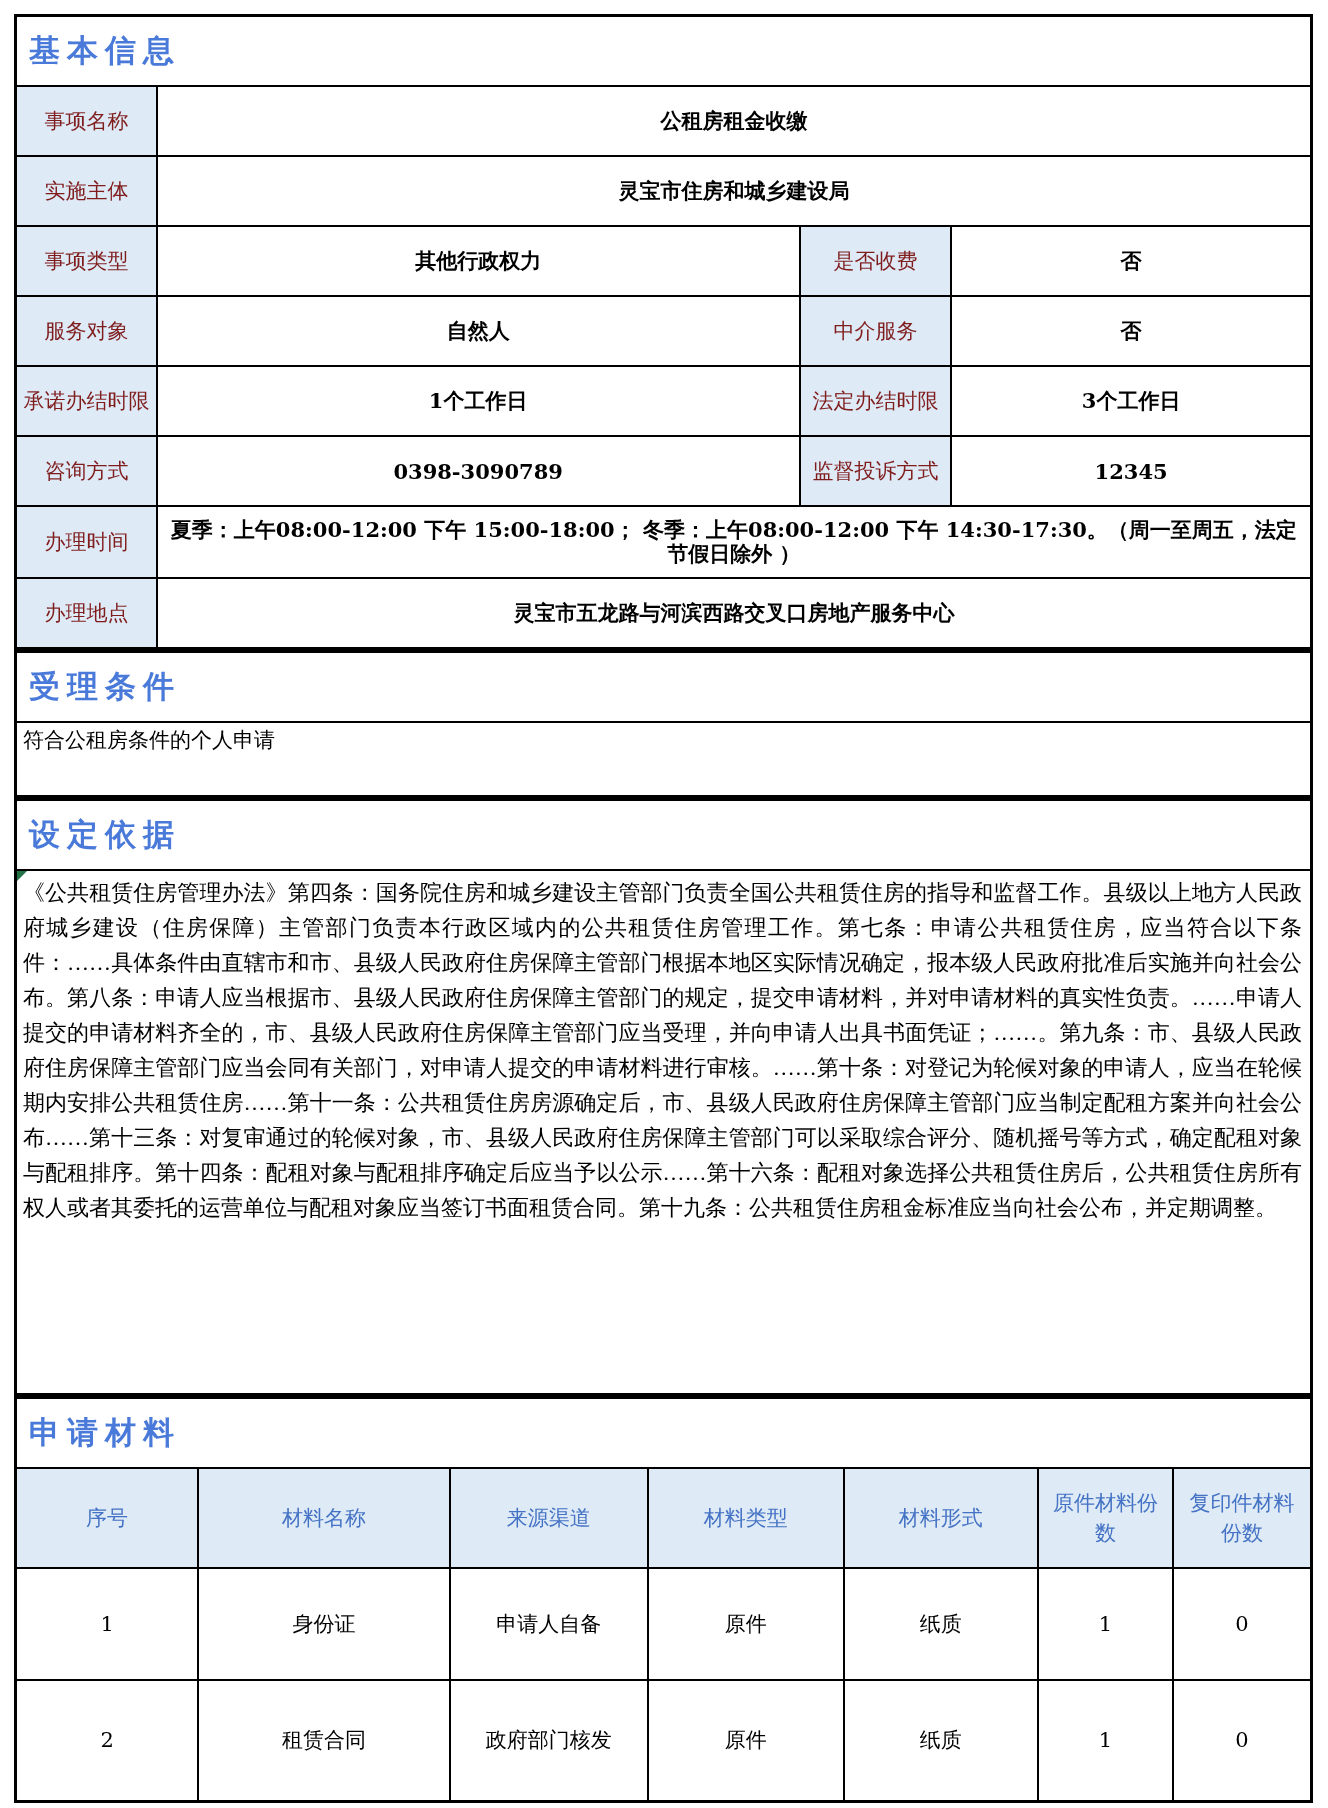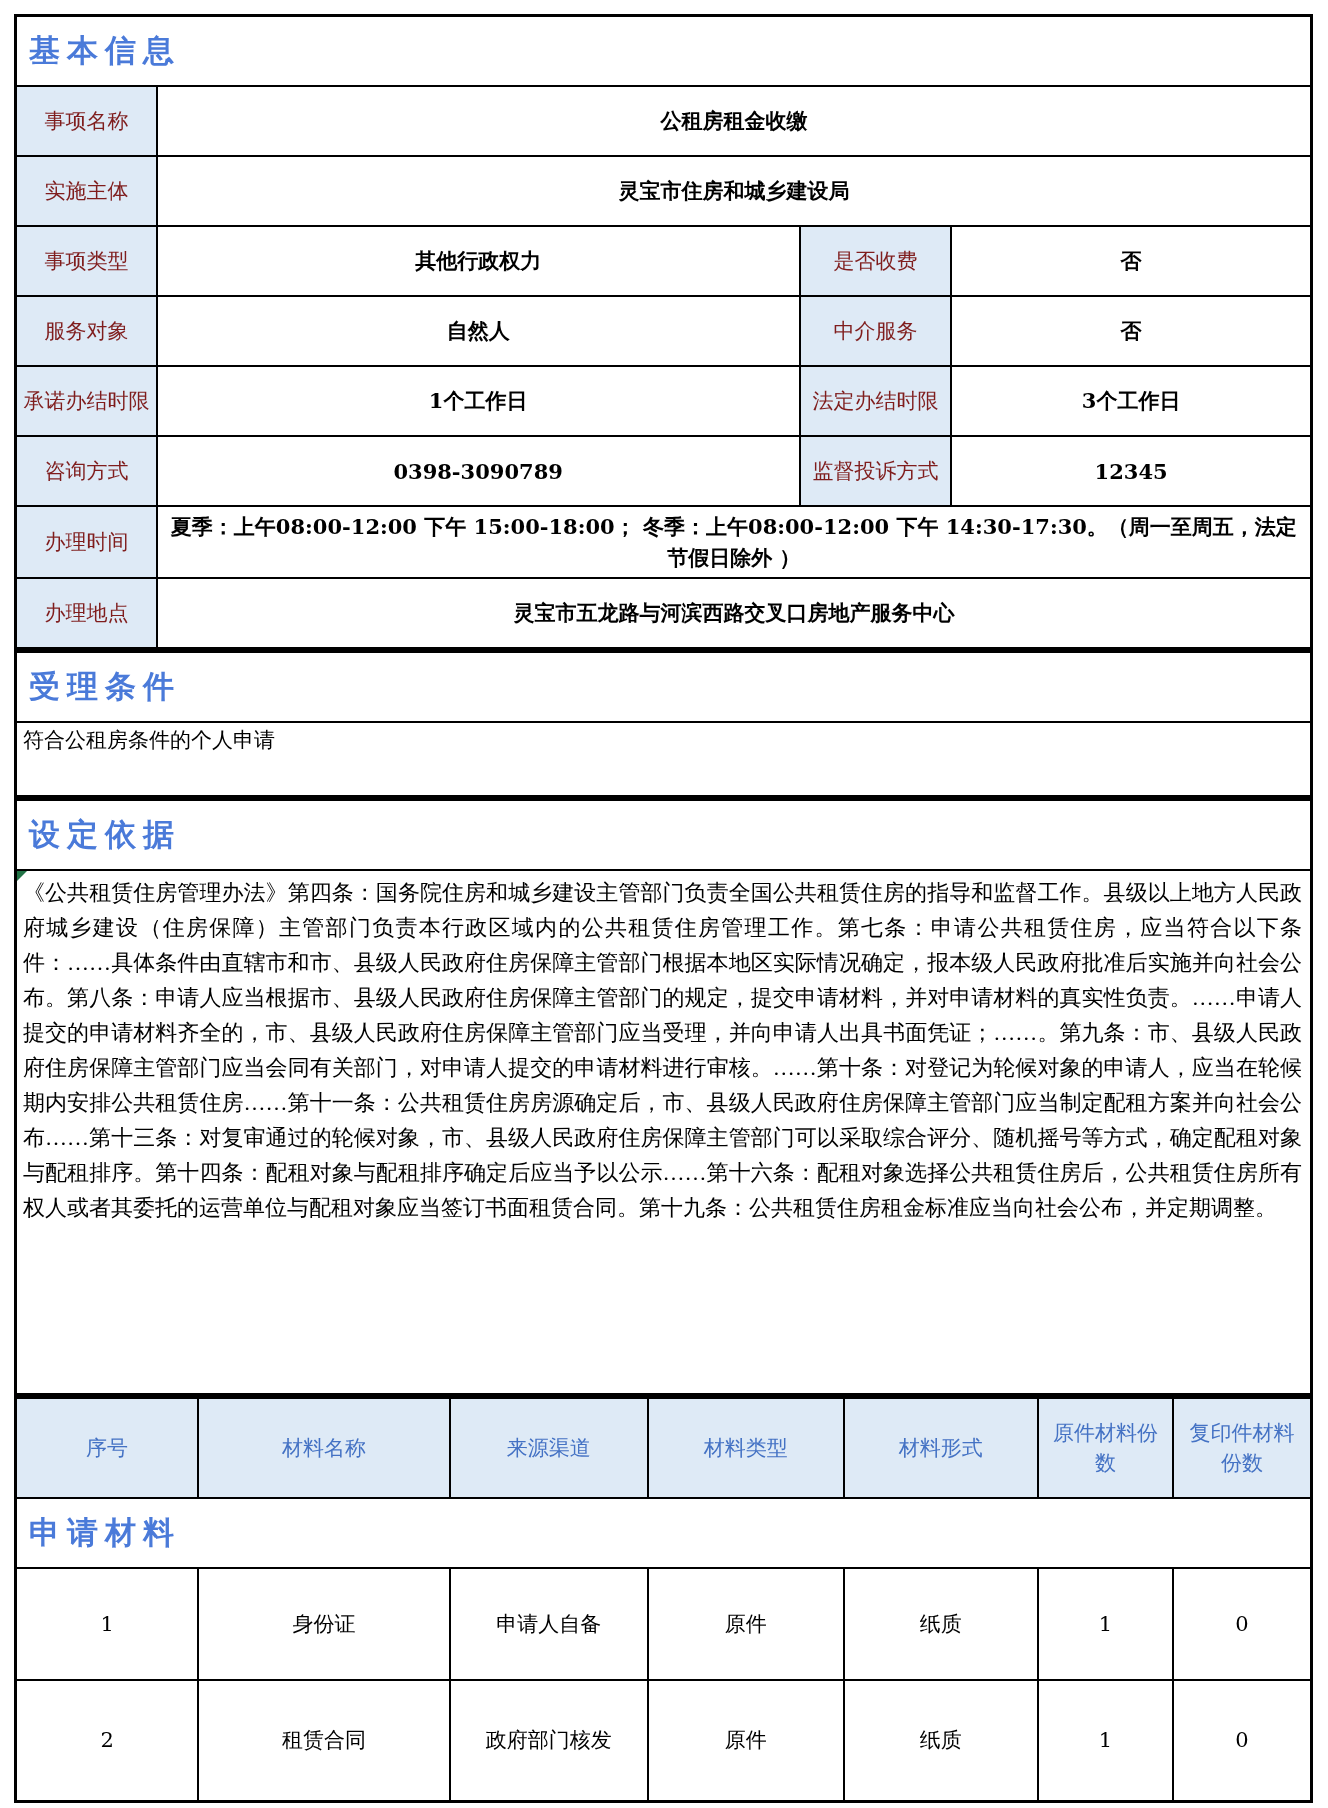--- a/index.html
+++ b/index.html
@@ -38,21 +38,21 @@
     background:#fff;
     text-align:center;
     vertical-align:middle;
     font-size:21px;
     font-family:"DejaVu Serif","Liberation Serif",serif;
     font-weight:bold;
   }
   .row-h{height:70px;}
   .row-time{height:72px;}
   .row-place{height:70px;}
-  .time-cell{line-height:31px;padding:2px 4px;}
+  .time-cell{line-height:24px;padding:2px 4px;}
   .free-text-cell{
     vertical-align:top;text-align:left;
     font-size:21px;
     font-family:Liberation Serif, serif;
     padding:3px 6px;
   }
   .acceptance-cell{height:66px;}
   .basis-cell{height:514px;position:relative;text-align:justify;line-height:35px;font-size:22px;padding:4px 8px 4px 6px;}
   .corner-marker{
     position:absolute;top:0;left:0;width:0;height:0;
@@ -169,32 +169,32 @@
       <col style="width:14.1%">
         <col style="width:19.4%">
         <col style="width:15.3%">
         <col style="width:15.1%">
         <col style="width:15.0%">
         <col style="width:10.4%">
         <col style="width:10.7%">
     </colgroup>
     <tbody>
         <tr>
+      <td class="section-title-cell" colspan="7">
+        <span class="section-title">申请材料</span>
+      </td>
+    </tr>
+    <tr>
       <td class="mat-head-cell">序号</td>
       <td class="mat-head-cell">材料名称</td>
       <td class="mat-head-cell">来源渠道</td>
       <td class="mat-head-cell">材料类型</td>
       <td class="mat-head-cell">材料形式</td>
       <td class="mat-head-cell">原件材料份数</td>
       <td class="mat-head-cell">复印件材料份数</td>
-    </tr>
-    <tr>
-      <td class="section-title-cell" colspan="7">
-        <span class="section-title">申请材料</span>
-      </td>
     </tr>
     <tr class="mat-row-1">
       <td class="mat-cell">1</td>
       <td class="mat-cell">身份证</td>
       <td class="mat-cell">申请人自备</td>
       <td class="mat-cell">原件</td>
       <td class="mat-cell">纸质</td>
       <td class="mat-cell">1</td>
       <td class="mat-cell">0</td>
     </tr>

